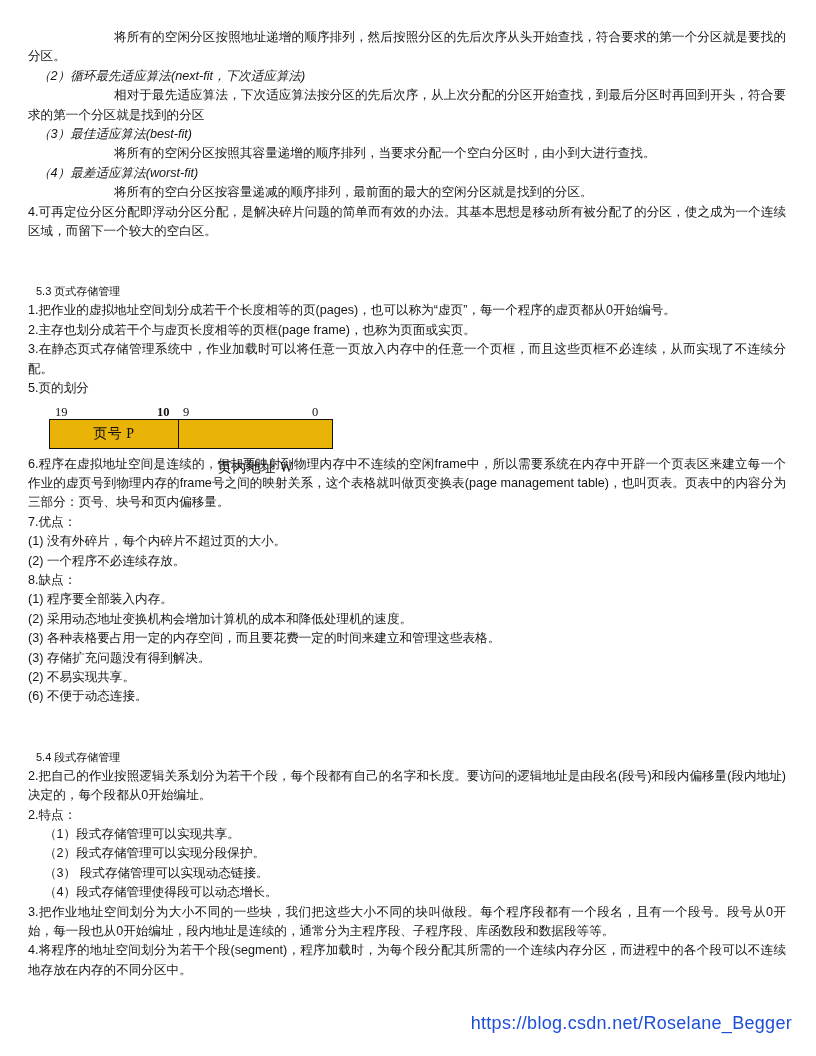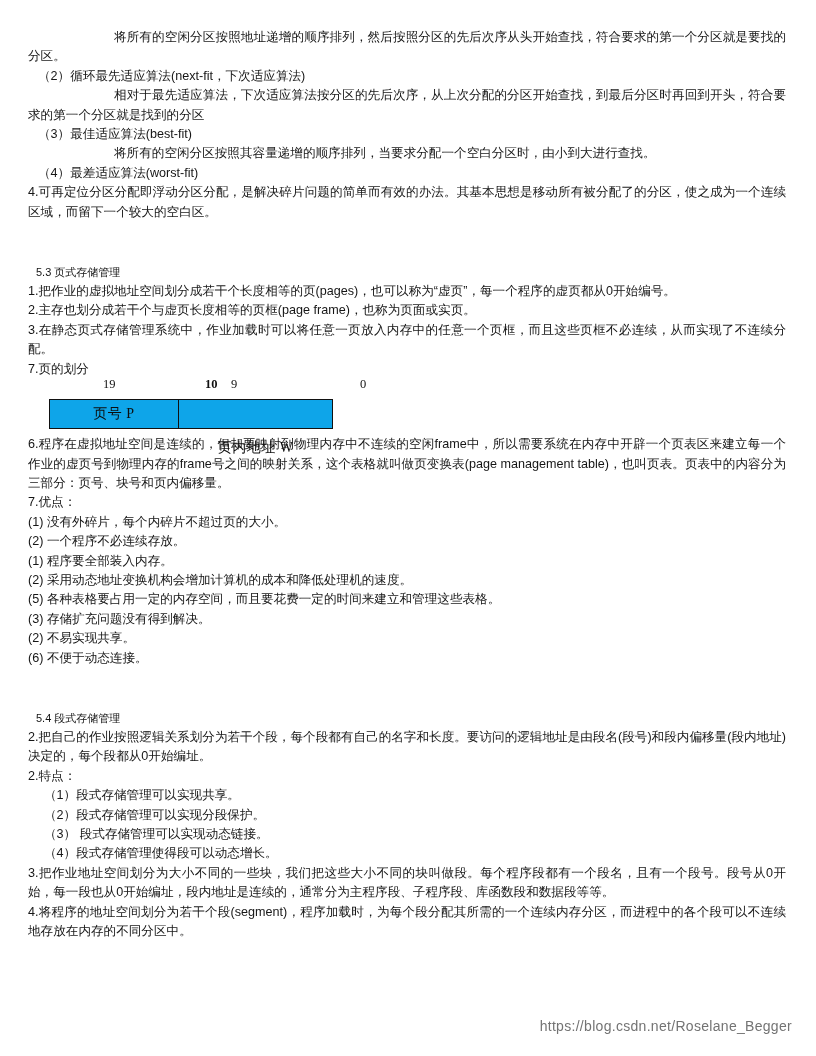--- a/index.html
+++ b/index.html
@@ -37,20 +37,21 @@
   .para {
     margin: 0;
     text-indent: 0;
   }
   
   .indent-deep {
     text-indent: 86px;
   }
   .lvl1 {
     padding-left: 10px;
+    font-style: italic;
   }
   .lvl2 {
     padding-left: 16px;
   }
   .flush {
     padding-left: 0;
   }
   .section-head {
     font-size: 11px;
     padding-left: 8px;
@@ -69,36 +70,35 @@
   }
   .bit-scale {
     position: relative;
     height: 16px;
     width: 284px;
     font-size: 12.5px;
     color: #111;
   }
   .bit-scale span {
     position: absolute;
-    bottom: 8px;
+    bottom: 0;
     line-height: 13px;
-    margin-left: 48px;
   }
   .bit-19 { left: 6px; }
   .bit-10 { left: 108px; font-weight: bold; }
   .bit-9  { left: 134px; }
   .bit-0  { left: 263px; }
 
   .addr-box {
     display: flex;
     width: 284px;
     height: 30px;
     border: 1.3px solid #111111;
     box-sizing: border-box;
-    background: #0ea5e9;
+    background: #eab308;
   }
   .addr-cell {
     display: flex;
     align-items: center;
     justify-content: center;
     font-size: 14px;
     letter-spacing: 0.5px;
     color: #0d0d0d;
     box-sizing: border-box;
   }
@@ -109,22 +109,22 @@
   .cell-offset {
     flex: 1;
     margin-top: 48px;
   }
 
   
   .watermark {
     position: absolute;
     right: 24px;
     bottom: 22px;
-    font-size: 14px;
-    color: #737373;
+    font-size: 18px;
+    color: #1d4ed8;
     letter-spacing: 0.3px;
     font-family: "Liberation Sans", "DejaVu Sans", sans-serif;
     white-space: nowrap;
     user-select: none;
   }
 </style>
 </head>
 <body>
 
 <div class="page">
@@ -134,56 +134,58 @@
     <div>
       <p class="para indent-deep flush">将所有的空闲分区按照地址递增的顺序排列，然后按照分区的先后次序从头开始查找，符合要求的第一个分区就是要找的分区。</p>
 
       <p class="para lvl1">（2）循环最先适应算法(next-fit，下次适应算法)</p>
       <p class="para indent-deep flush">相对于最先适应算法，下次适应算法按分区的先后次序，从上次分配的分区开始查找，到最后分区时再回到开头，符合要求的第一个分区就是找到的分区</p>
 
       <p class="para lvl1">（3）最佳适应算法(best-fit)</p>
       <p class="para indent-deep flush">将所有的空闲分区按照其容量递增的顺序排列，当要求分配一个空白分区时，由小到大进行查找。</p>
 
       <p class="para lvl1">（4）最差适应算法(worst-fit)</p>
+      <p class="para indent-deep flush">将所有的空白分区按容量递减的顺序排列，最前面的最大的空闲分区就是找到的分区。</p>
 
       <p class="para flush">4.可再定位分区分配即浮动分区分配，是解决碎片问题的简单而有效的办法。其基本思想是移动所有被分配了的分区，使之成为一个连续区域，而留下一个较大的空白区。</p>
     </div>
 
     <div class="gap-lg"></div>
 
     <div>
       <p class="section-head">5.3  页式存储管理</p>
 
       <p class="para flush">1.把作业的虚拟地址空间划分成若干个长度相等的页(pages)，也可以称为“虚页”，每一个程序的虚页都从0开始编号。</p>
       <p class="para flush">2.主存也划分成若干个与虚页长度相等的页框(page frame)，也称为页面或实页。</p>
       <p class="para flush">3.在静态页式存储管理系统中，作业加载时可以将任意一页放入内存中的任意一个页框，而且这些页框不必连续，从而实现了不连续分配。</p>
-      <p class="para flush">7.页的划分</p>
+      <p class="para flush">5.页的划分</p>
 
       <div class="diagram">
         <div class="bit-scale">
           <span class="bit-19">19</span>
           <span class="bit-10">10</span>
           <span class="bit-9">9</span>
           <span class="bit-0">0</span>
         </div>
         <div class="addr-box">
           <div class="addr-cell cell-page-no">页号 P</div>
           <div class="addr-cell cell-offset">页内地址 W</div>
         </div>
       </div>
 
       <p class="para flush">6.程序在虚拟地址空间是连续的，但却要映射到物理内存中不连续的空闲frame中，所以需要系统在内存中开辟一个页表区来建立每一个作业的虚页号到物理内存的frame号之间的映射关系，这个表格就叫做页变换表(page management table)，也叫页表。页表中的内容分为三部分：页号、块号和页内偏移量。</p>
 
       <p class="para flush">7.优点：</p>
       <p class="para flush">(1) 没有外碎片，每个内碎片不超过页的大小。</p>
       <p class="para flush">(2) 一个程序不必连续存放。</p>
 
+      <p class="para flush">8.缺点：</p>
       <p class="para flush">(1) 程序要全部装入内存。</p>
       <p class="para flush">(2) 采用动态地址变换机构会增加计算机的成本和降低处理机的速度。</p>
-      <p class="para flush">(5) 各种表格要占用一定的内存空间，而且要花费一定的时间来建立和管理这些表格。</p>
+      <p class="para flush">(3) 各种表格要占用一定的内存空间，而且要花费一定的时间来建立和管理这些表格。</p>
       <p class="para flush">(3) 存储扩充问题没有得到解决。</p>
       <p class="para flush">(2) 不易实现共享。</p>
       <p class="para flush">(6) 不便于动态连接。</p>
     </div>
 
     <div class="gap-lg"></div>
 
     <div>
       <p class="section-head">5.4  段式存储管理</p>
 

